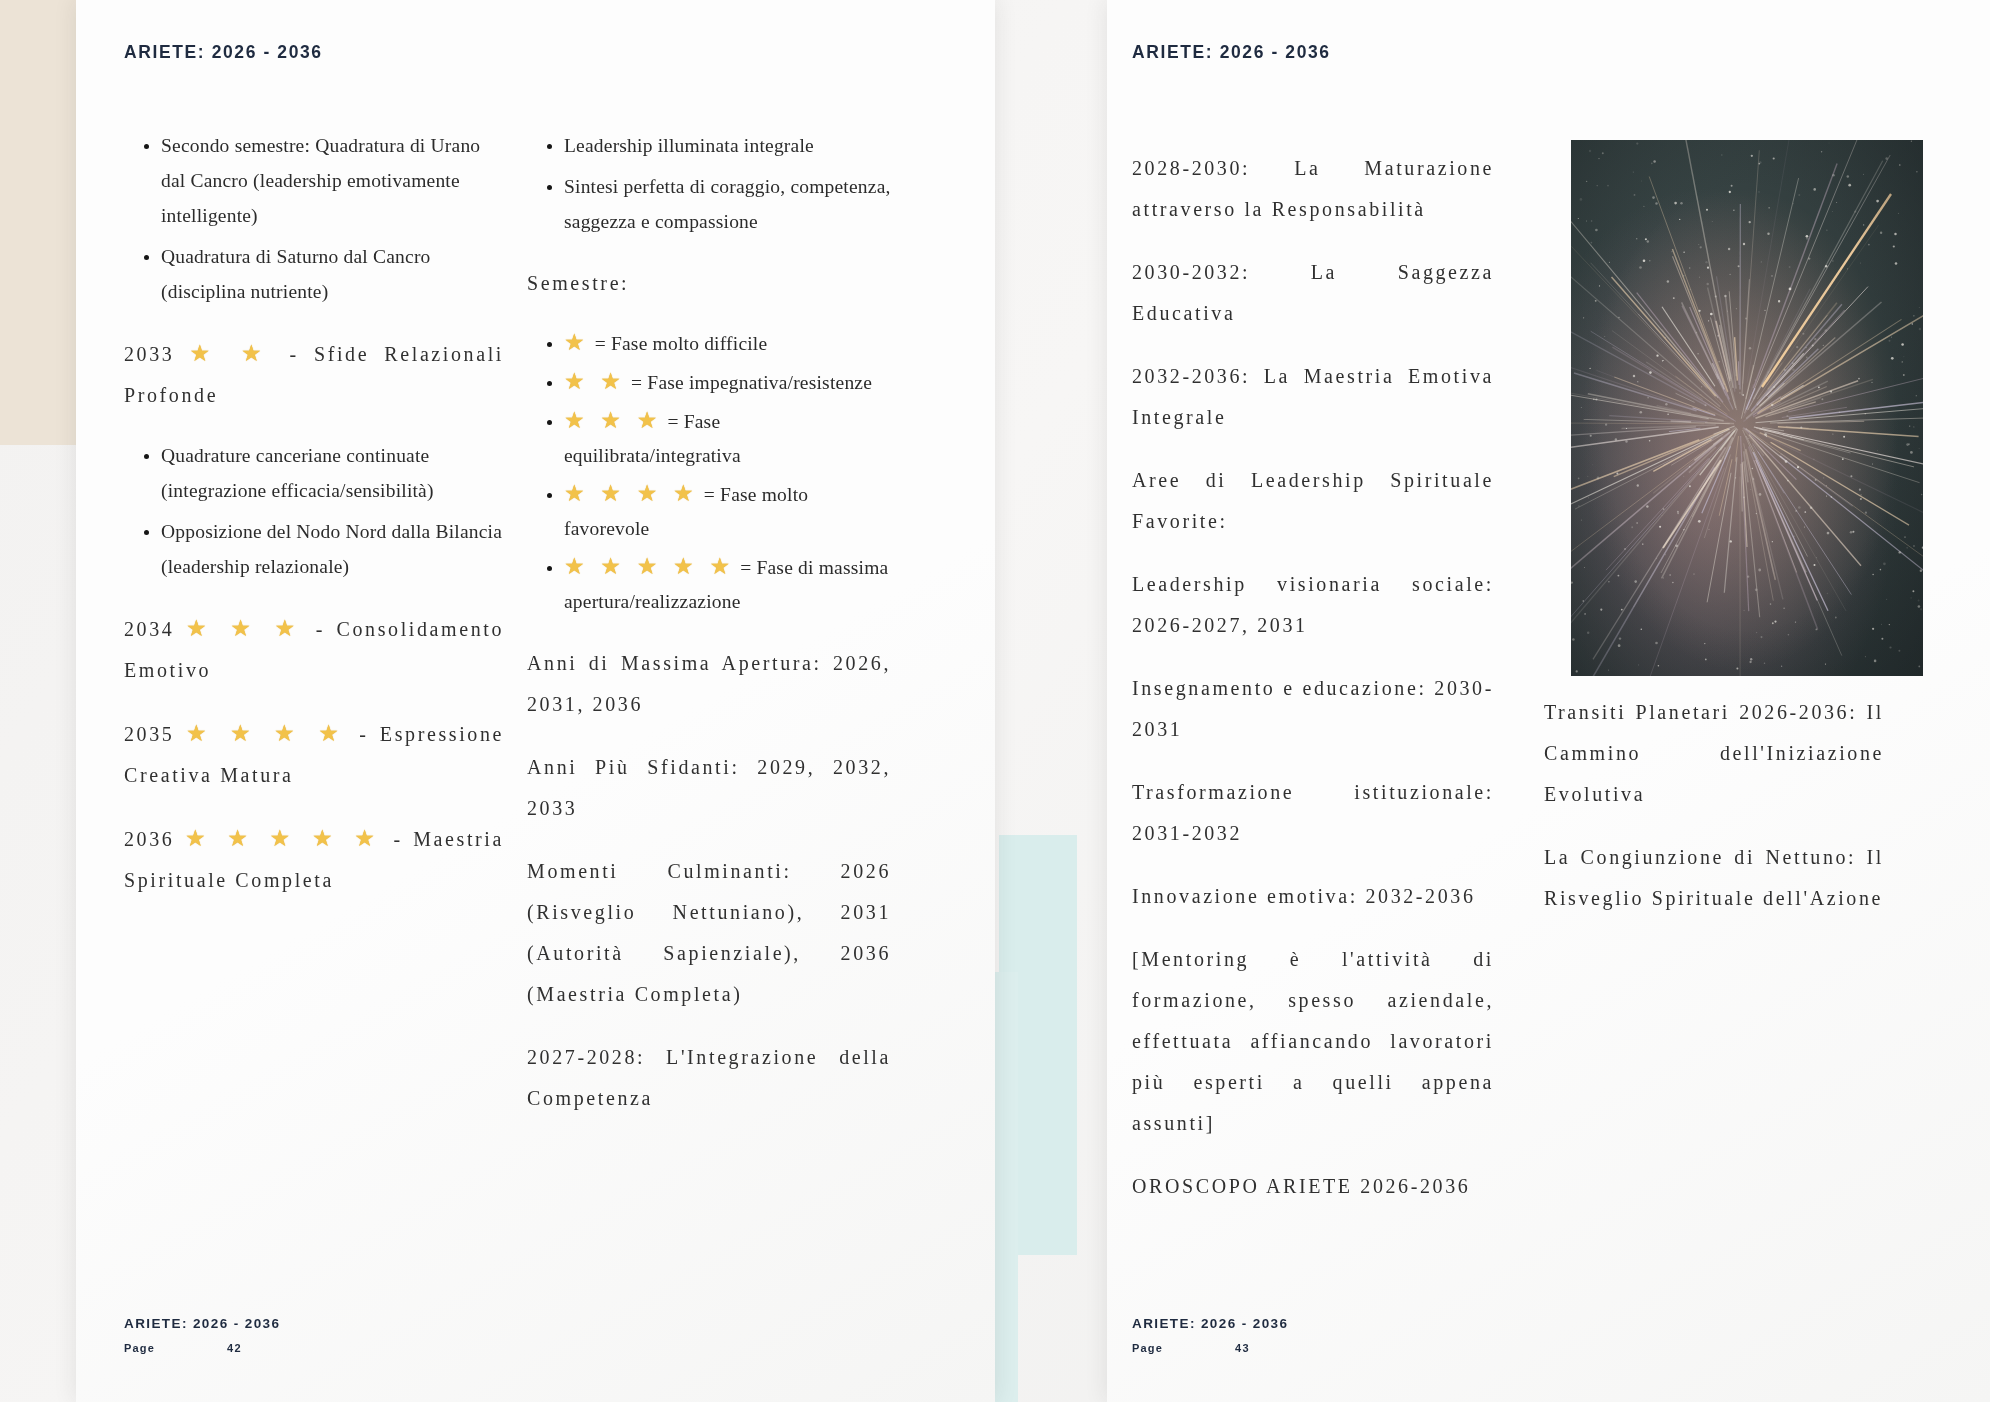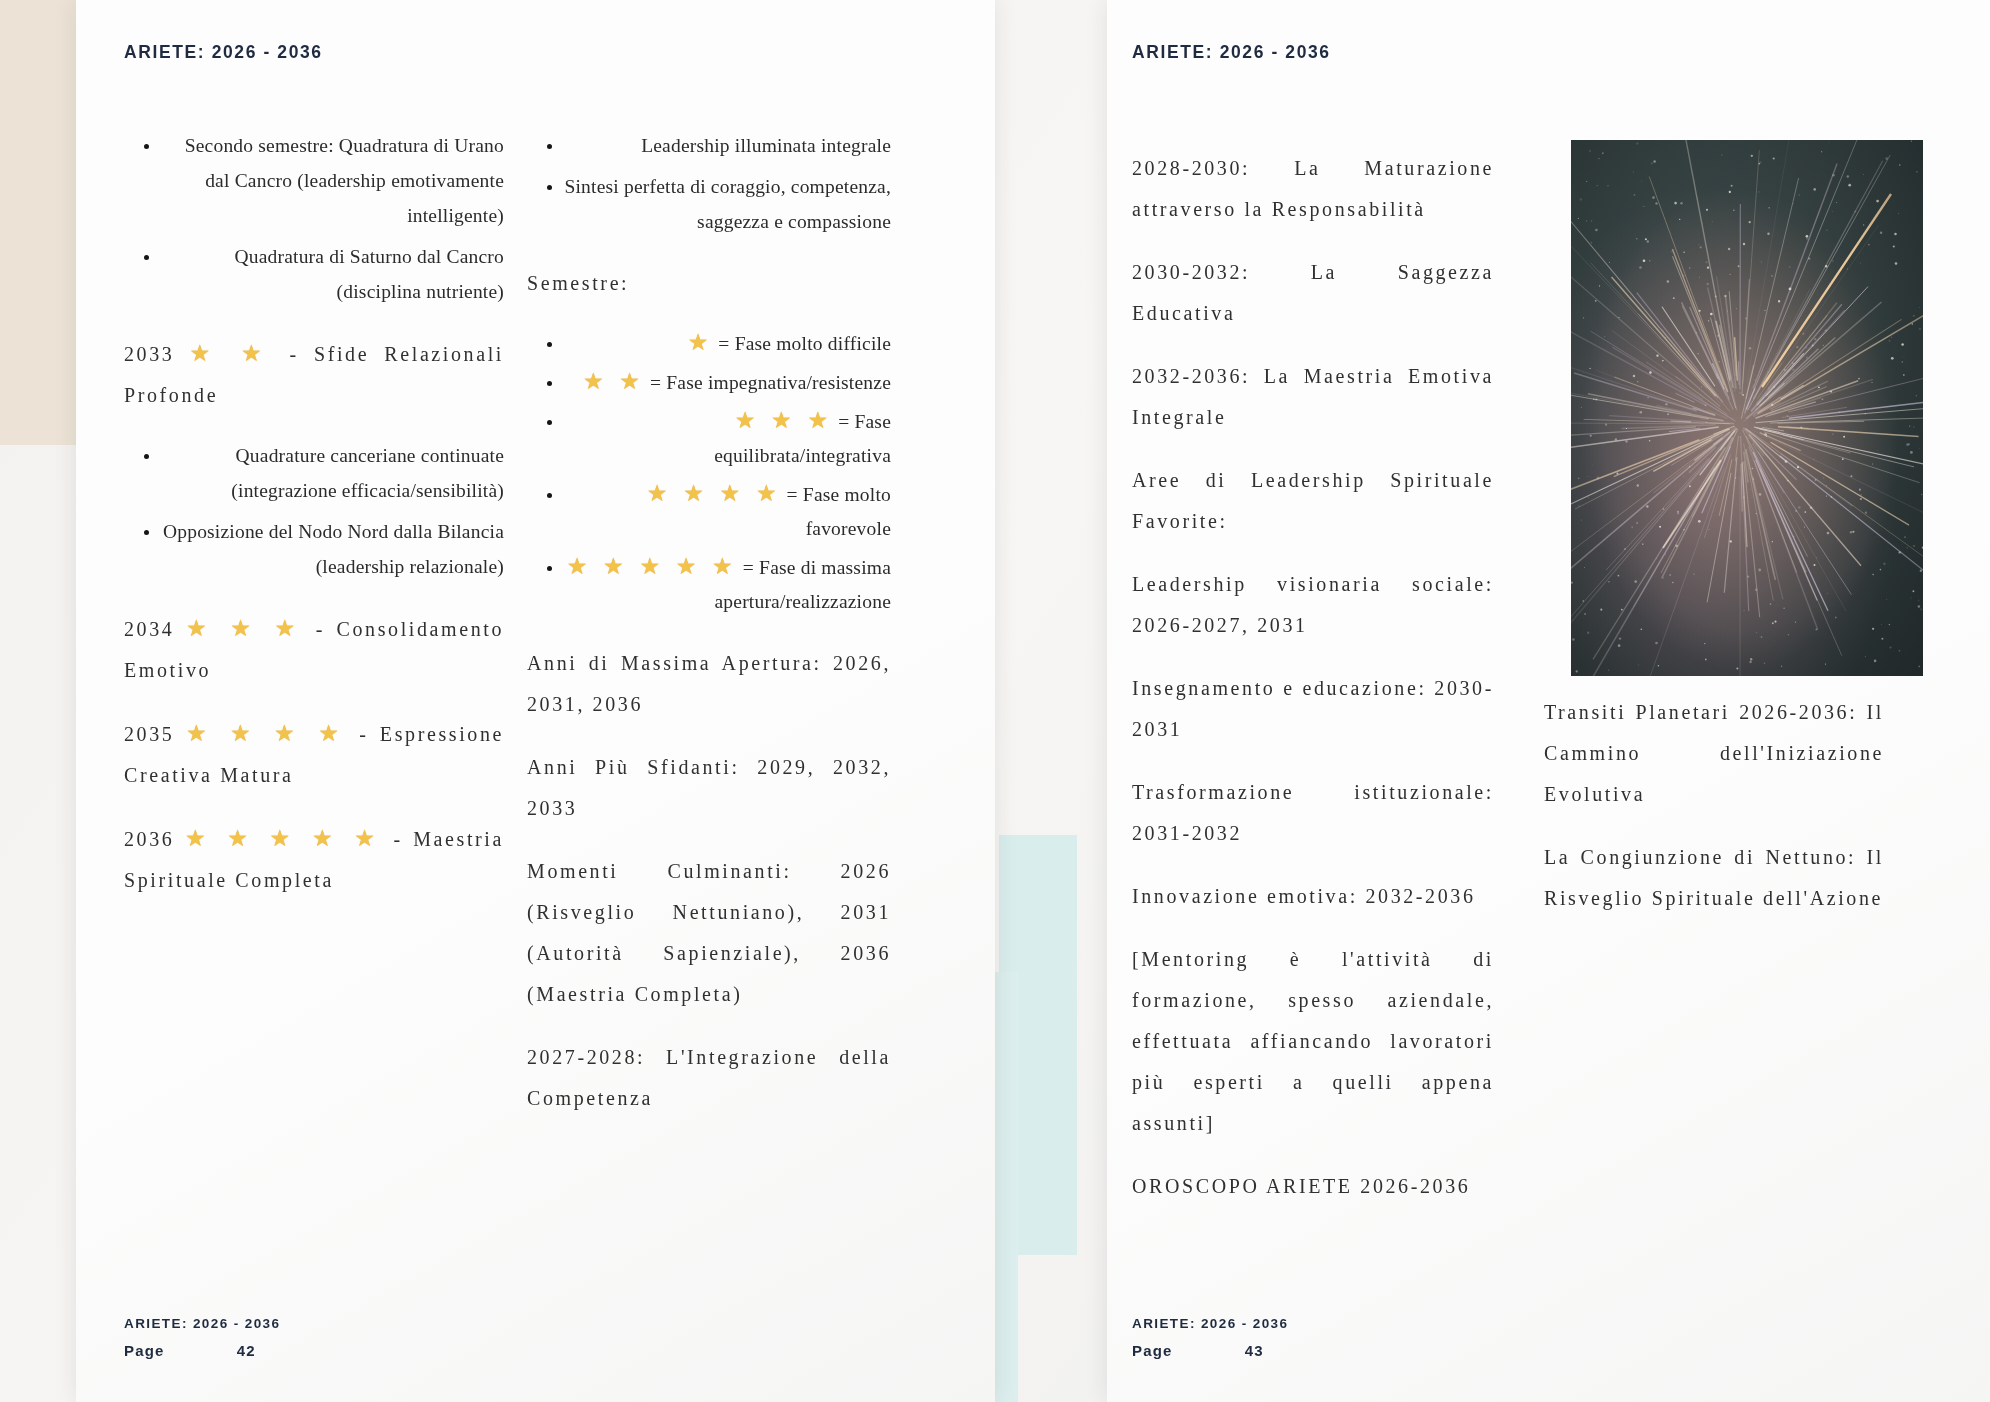--- a/index.html
+++ b/index.html
@@ -15,29 +15,29 @@
   .accent.mint-b{left:975px;top:972px;width:43px;height:430px;background:#dceeed}
   .page{position:absolute;top:0;bottom:0;background:linear-gradient(150deg,#fdfdfd 55%,#f5f5f4 100%);box-shadow:0 0 22px rgba(40,40,40,.10)}
   .page.left{left:76px;width:919px}
   .page.right{left:1107px;width:883px}
   .hdr{position:absolute;top:42px;font-family:"Liberation Sans",sans-serif;font-weight:bold;
        font-size:17.5px;letter-spacing:1.6px;color:#1f2b40}
   .col{position:absolute}
   .para{font-size:20px;line-height:41px;letter-spacing:2.6px;text-align:justify;
         margin-bottom:22px;color:#303030}
   ul.bullets{list-style:disc;padding-left:37px;margin-bottom:24px}
-  ul.bullets li{font-size:19.5px;line-height:35px;margin-bottom:6px;letter-spacing:.2px;text-align:right;color:#2b2b2b}
+  ul.bullets li{font-size:19.5px;line-height:35px;margin-bottom:6px;letter-spacing:.2px;text-align:left;color:#2b2b2b}
   ul.bullets li::marker{color:#161616;font-size:17px}
   ul.bullets.legend li{line-height:34px;margin-bottom:4px}
   .stars{color:#f2c24a;letter-spacing:5px;font-size:23px;text-shadow:0 0 1px #d9a93e;white-space:nowrap}
   .photo{position:absolute;left:464px;top:140px;width:352px;height:536px;overflow:hidden}
   .photo svg{display:block;width:100%;height:100%}
   .ftr{position:absolute;top:1316px;font-family:"Liberation Sans",sans-serif;font-weight:bold;color:#1f2b40}
   .ftr .t{font-size:13.5px;letter-spacing:1.4px;margin-bottom:11px}
-  .ftr .p{font-size:15px;letter-spacing:1.2px}
+  .ftr .p{font-size:11px;letter-spacing:1.2px}
   .ftr .num{margin-left:72px}
 </style>
 </head>
 <body>
 
 <div class="accent beige"></div>
 <div class="accent mint-a"></div>
 <div class="accent mint-b"></div>
 
 <div class="page left">

